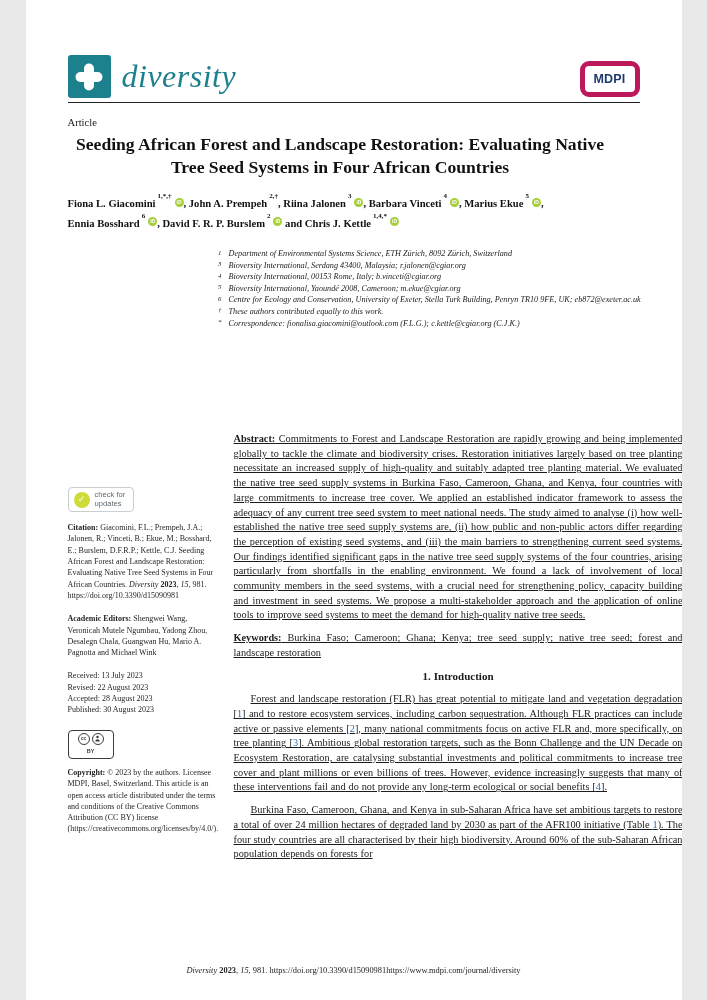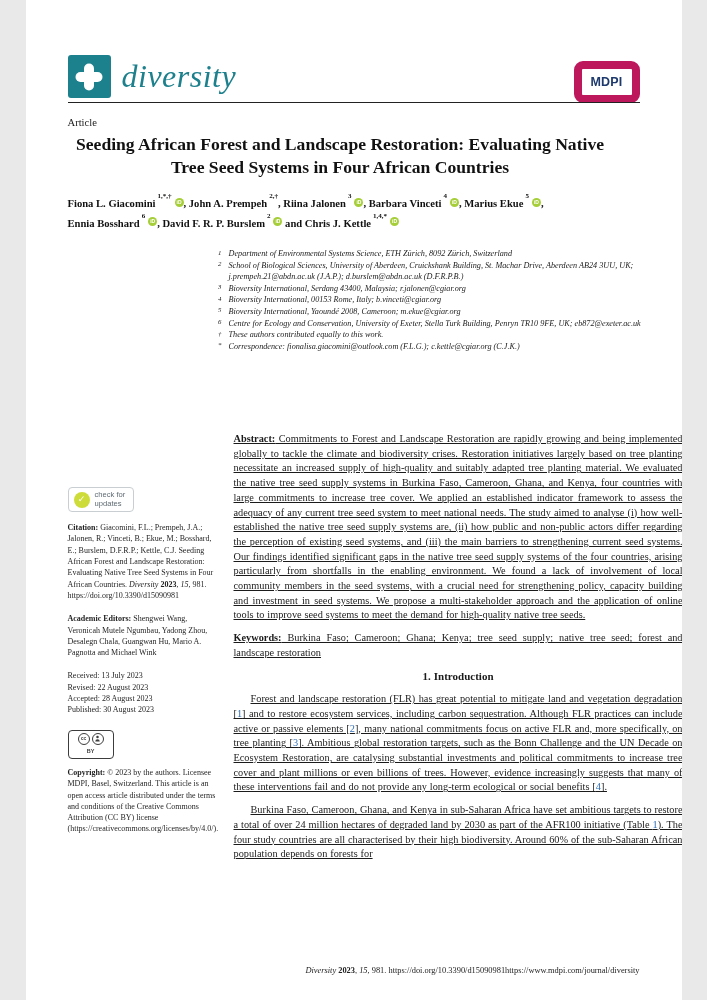--- a/index.html
+++ b/index.html
@@ -7,21 +7,21 @@
         font-family:"Liberation Serif",serif;color:#1b1b1b;}
 
   
   .brand{position:absolute;left:42px;top:55px;display:flex;align-items:center;gap:11px;text-decoration:none;}
   .brand-icon{width:43px;height:43px;background:#1d808d;border-radius:3px;position:relative;flex:0 0 43px;}
   .brand-icon::before{content:"";position:absolute;left:50%;top:50%;transform:translate(-50%,-50%);
         width:27px;height:10px;background:#fff;border-radius:5px;}
   .brand-icon::after{content:"";position:absolute;left:50%;top:50%;transform:translate(-50%,-50%);
         width:10px;height:27px;background:#fff;border-radius:5px;}
   .brand-name{font-style:italic;font-size:32px;color:#1d808d;letter-spacing:.5px;}
-  .mdpi{position:absolute;right:42px;top:61px;width:50px;height:26px;border:8px solid #be185d;border-radius:9px;
+  .mdpi{position:absolute;right:42px;top:61px;width:50px;height:26px;border:5px solid #be185d;border-radius:9px;
         display:flex;align-items:center;justify-content:center;color:#1e3a6d;
         font-family:"Liberation Sans",sans-serif;font-weight:bold;font-size:12.5px;letter-spacing:.2px;}
   .rule{position:absolute;left:42px;right:42px;top:102px;border-top:1.2px solid #222;}
 
   
   .article-type{position:absolute;left:42px;top:117px;font-size:10.6px;}
   .title{position:absolute;left:42px;top:133px;width:545px;margin:0;font-size:17.6px;line-height:22.6px;font-weight:bold;color:#111;text-align:center;}
   .authors{position:absolute;left:42px;top:192px;width:622px;font-size:10.6px;font-weight:bold;line-height:16px;color:#111;}
   .asup{font-size:7px;position:relative;top:-4px;margin-left:2px;}
   .orcid{display:inline-block;width:9px;height:9px;border-radius:50%;background:#a6ce39;color:#fff;
@@ -56,21 +56,21 @@
   
   .main{position:absolute;left:200px;top:424px;width:465px;font-size:10.3px;line-height:14.7px;text-align:justify;word-spacing:.03em;}
   .main p{margin:8px;text-decoration:underline;}
   .abstract{margin-bottom:13px;}
   .keywords{margin-bottom:24px;}
   .sec-heading{font-size:11px;font-weight:bold;margin:0 0 9px 0;text-align:center;}
   .body-par{text-indent:17px;}
   .ref{color:#2e6db4;cursor:pointer;}
 
   
-  .footer{position:absolute;left:42px;right:42px;top:966px;display:flex;justify-content:flex-end;font-size:8.4px;color:#222;}
+  .footer{position:absolute;left:42px;right:42px;top:966px;display:flex;justify-content:center;font-size:8.4px;color:#222;}
 </style>
 </head>
 <body>
 
 <div class="page">
 
   <div class="brand">
     <span class="brand-icon"></span>
     <span class="brand-name">diversity</span>
   </div>
@@ -79,24 +79,20 @@
 
   <div class="article-type">Article</div>
   <h1 class="title">Seeding African Forest and Landscape Restoration: Evaluating Native Tree Seed Systems in Four African Countries</h1>
 
   <div class="authors"><span>Fiona L. Giacomini</span><sup class="asup">1,*,†</sup><span class="orcid">iD</span><span>, </span><span>John A. Prempeh</span><sup class="asup">2,†</sup><span>, </span><span>Riina Jalonen</span><sup class="asup">3</sup><span class="orcid">iD</span><span>, </span><span>Barbara Vinceti</span><sup class="asup">4</sup><span class="orcid">iD</span><span>, </span><span>Marius Ekue</span><sup class="asup">5</sup><span class="orcid">iD</span><span>,</span><br><span>Ennia Bosshard</span><sup class="asup">6</sup><span class="orcid">iD</span><span>, </span><span>David F. R. P. Burslem</span><sup class="asup">2</sup><span class="orcid">iD</span><span> and </span><span>Chris J. Kettle</span><sup class="asup">1,4,*</sup><span class="orcid">iD</span></div>
 
   <div class="affiliations">
     <div class="aff-row">
         <span class="aff-sup">1</span>
         <span class="aff-text">Department of Environmental Systems Science, ETH Zürich, 8092 Zürich, Switzerland</span>
-      </div>
-    <div class="aff-row">
-        <span class="aff-sup">2</span>
-        <span class="aff-text">School of Biological Sciences, University of Aberdeen, Cruickshank Building, St. Machar Drive, Aberdeen AB24 3UU, UK; j.prempeh.21@abdn.ac.uk (J.A.P.); d.burslem@abdn.ac.uk (D.F.R.P.B.)</span>
       </div>
     <div class="aff-row">
         <span class="aff-sup">3</span>
         <span class="aff-text">Bioversity International, Serdang 43400, Malaysia; r.jalonen@cgiar.org</span>
       </div>
     <div class="aff-row">
         <span class="aff-sup">4</span>
         <span class="aff-text">Bioversity International, 00153 Rome, Italy; b.vinceti@cgiar.org</span>
       </div>
     <div class="aff-row">

